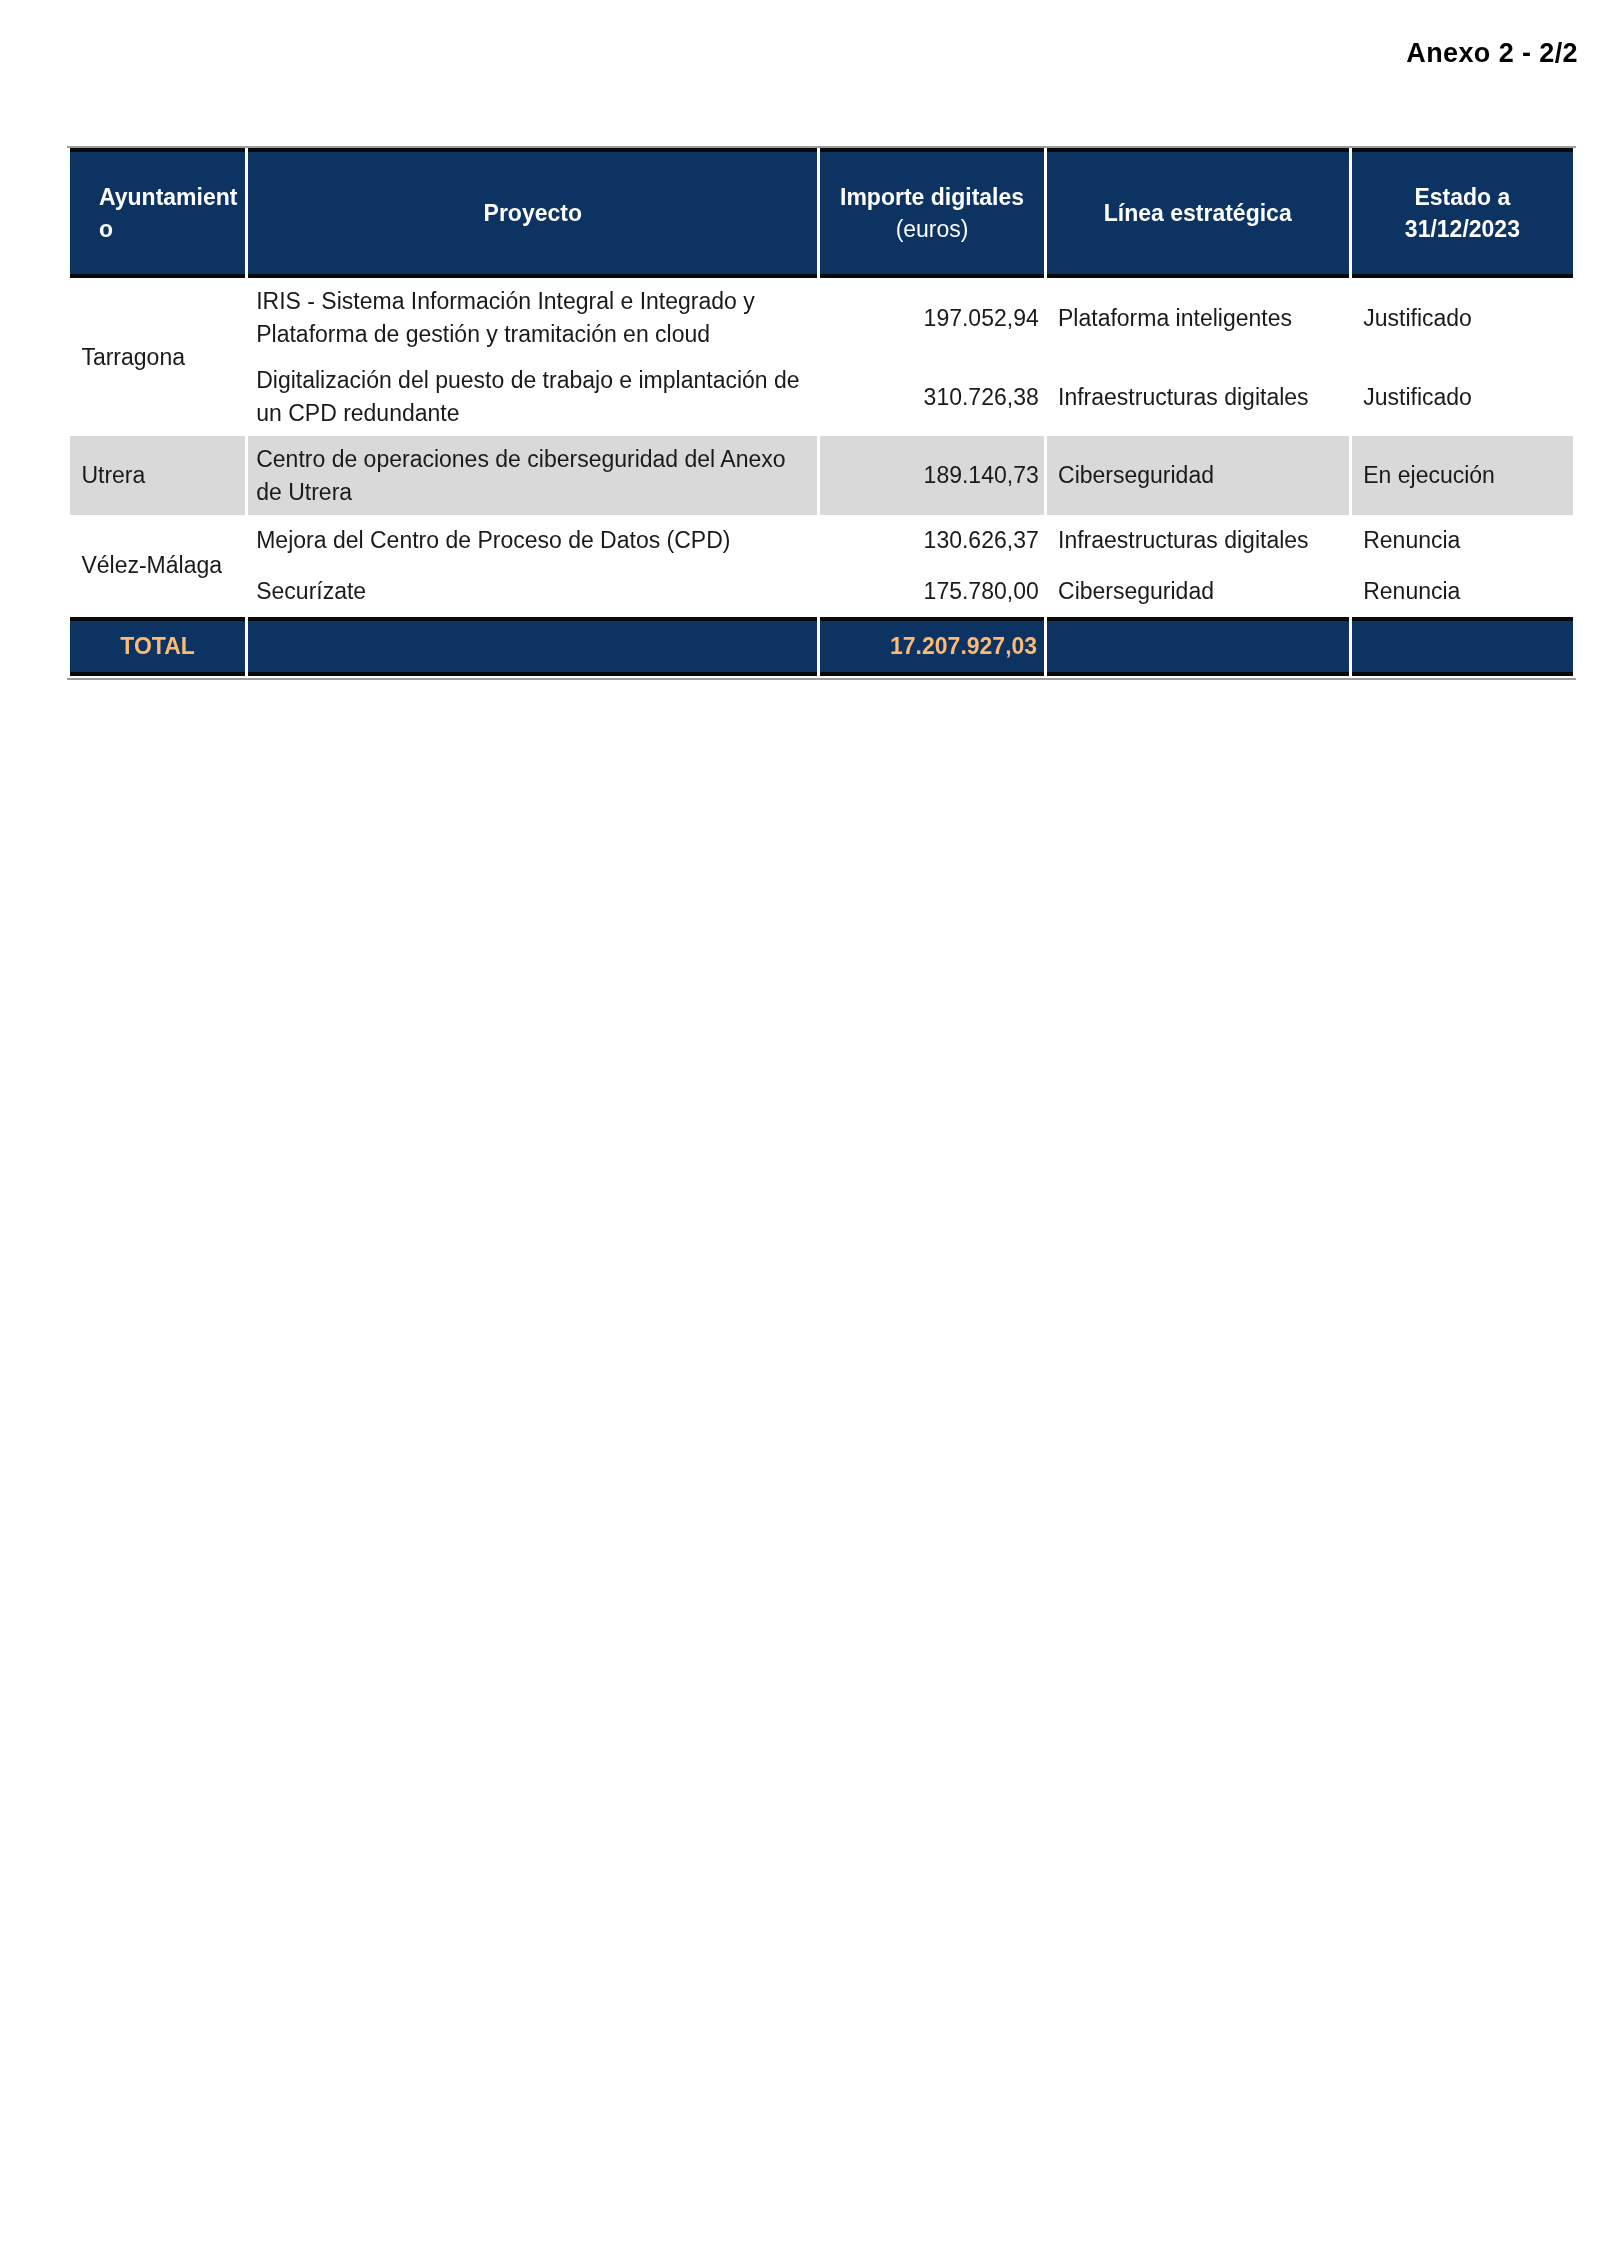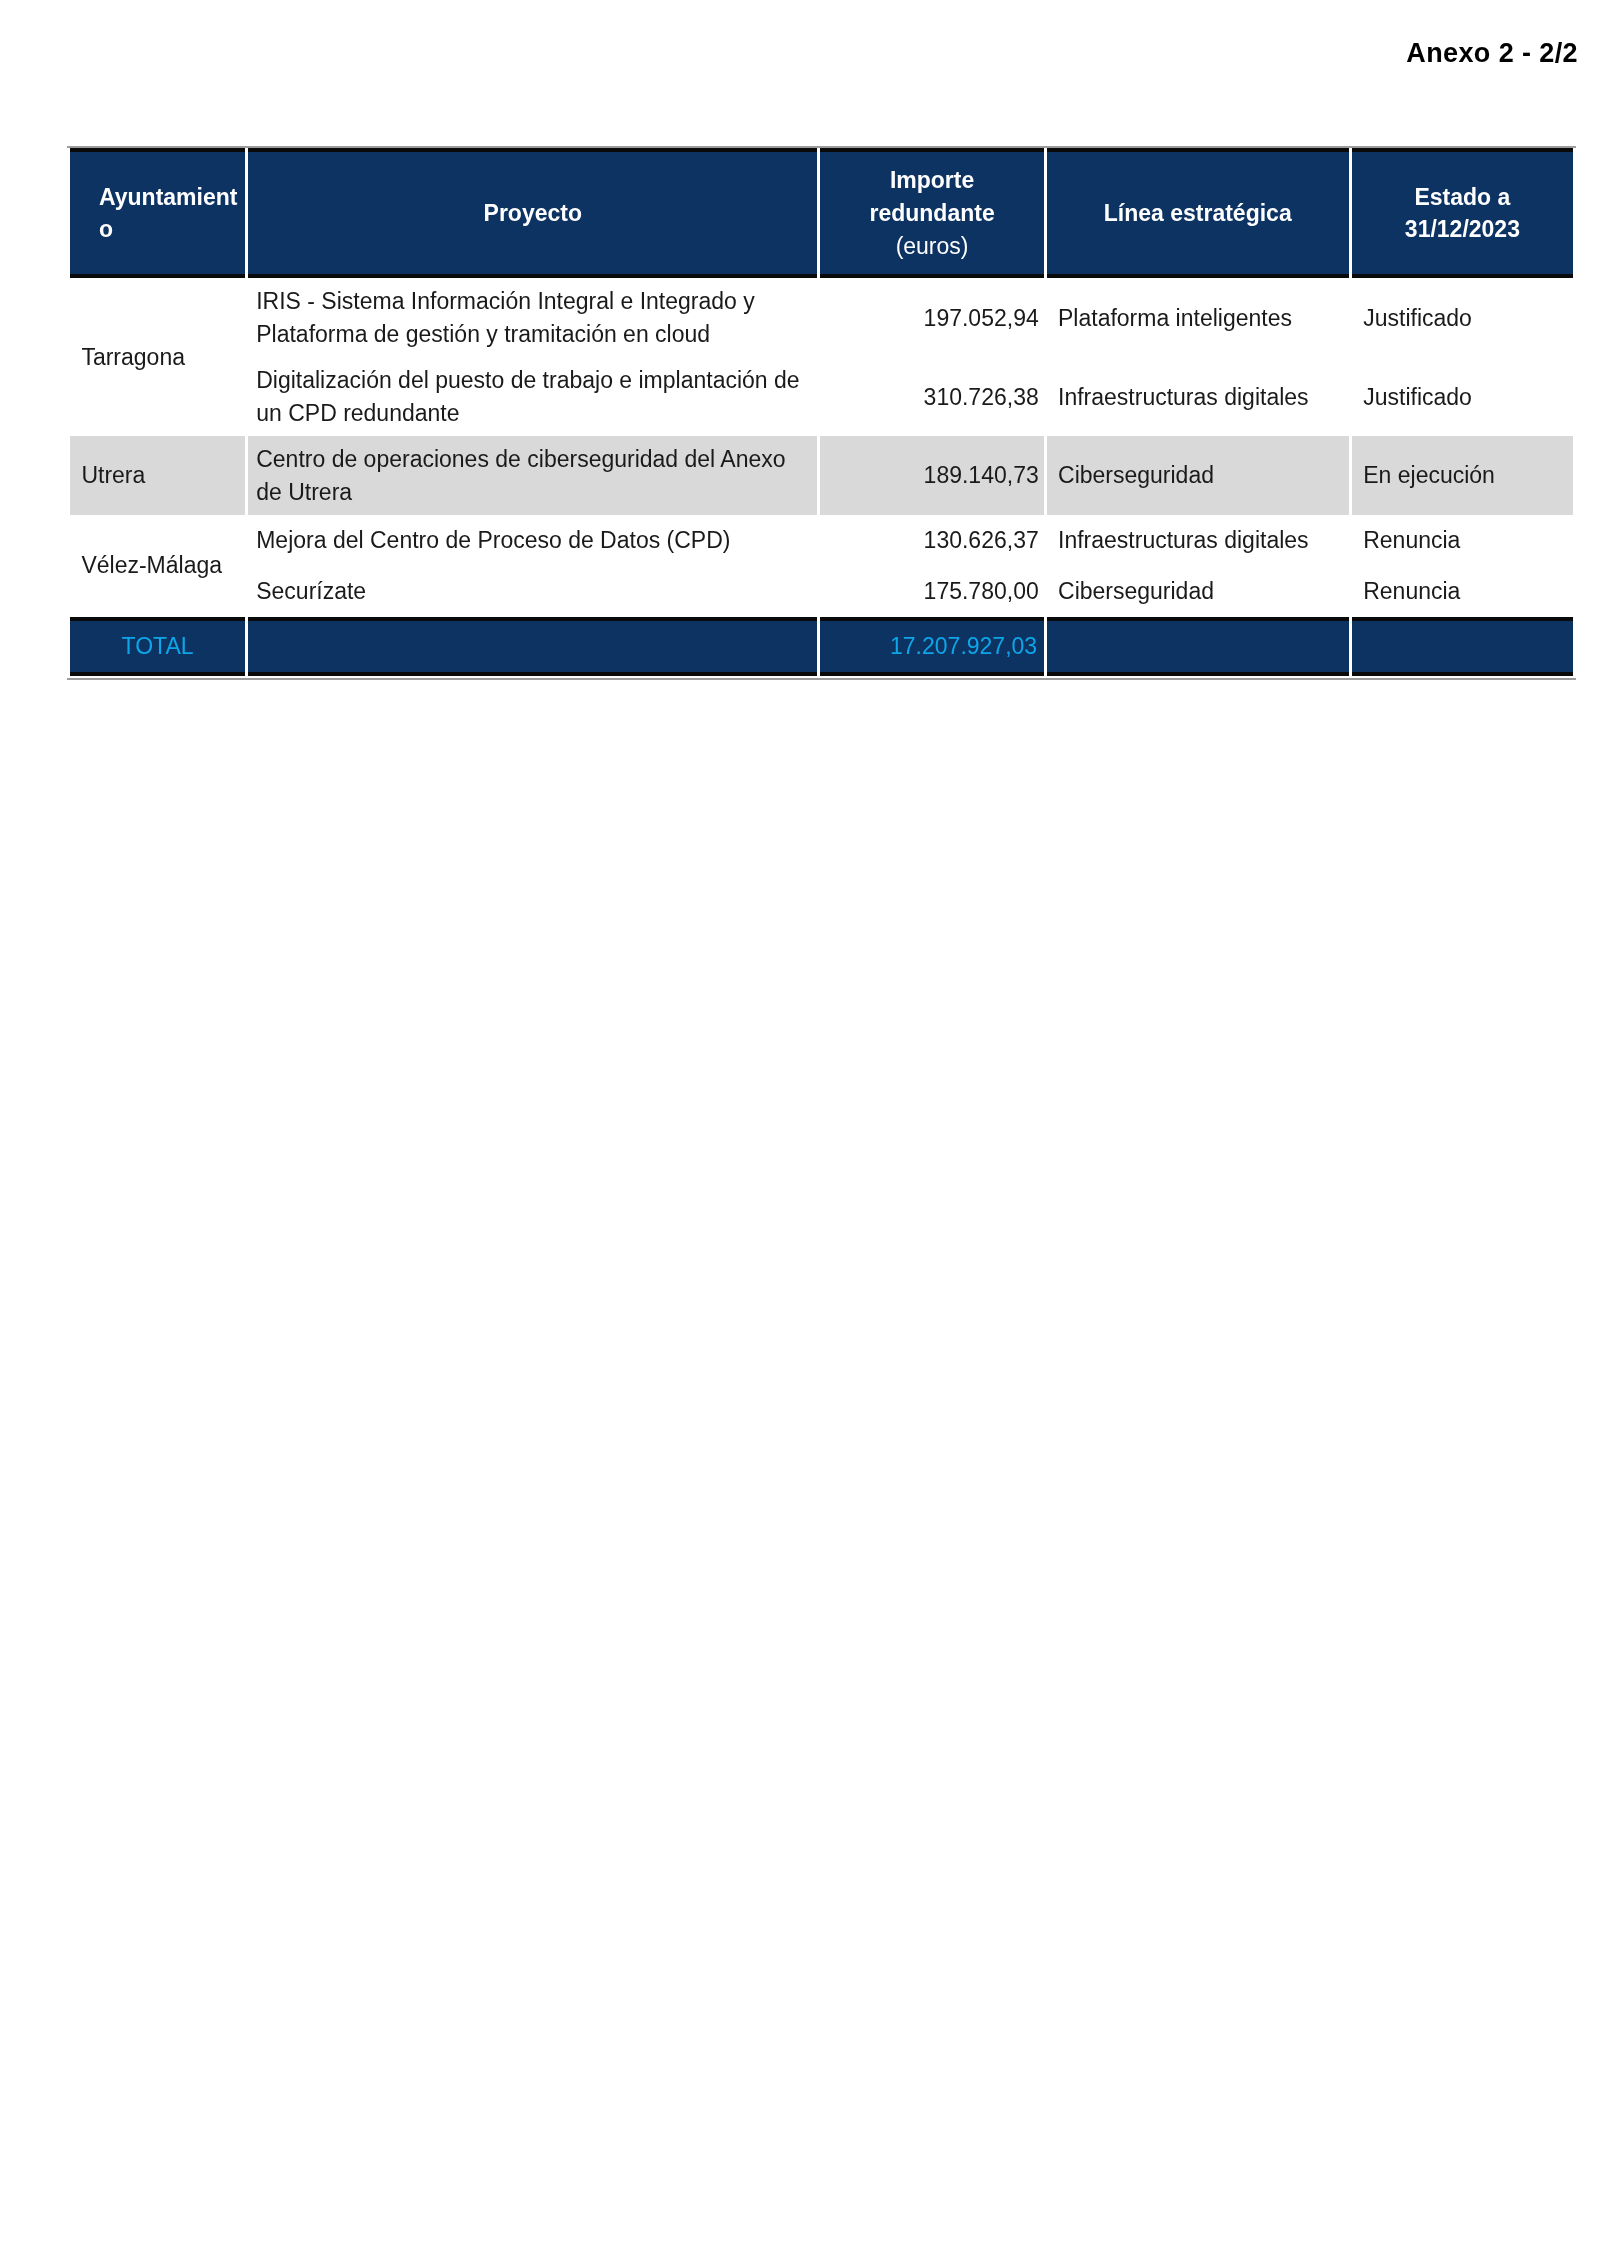--- a/index.html
+++ b/index.html
@@ -67,22 +67,22 @@
   td.amt   { text-align: right; padding-right: 4.9px; }
   td.linea { padding-left: 11.4px; padding-right: 6.5px; }
   td.status{ padding-left: 11.4px; padding-right: 6.5px; }
   tr.r-tall  { height: 79px; }
   tr.r-mid   { height: 62px; }
   tr.r-small { height: 51px; }
   tr.shaded td { background: #d9d9d9; }
   
   tr.total-row td {
     background: #0d3362;
-    color: #0ea5e9;
-    font-weight: normal;
+    color: #fdba74;
+    font-weight: bold;
     height: 49px;
     border-top: 4.1px solid #0a0a0a;
     border-bottom: 4.9px solid #0a0a0a;
   }
   tr.total-row td.total-label { text-align: center; }
   tr.total-row td.amt { padding-right: 6.5px; }
 </style>
 </head>
 <body>
 
@@ -100,21 +100,21 @@
         <col style="width:223px">
         <col style="width:302px">
         <col style="width:221px">
       </colgroup>
 
       <tbody>
           <tr class="head-row">
         <td class="c-ayto">Ayuntamiento</td>
         <td>Proyecto</td>
         <td>
-          <div>Importe redundante</div>
+          <div>Importe digitales</div>
           <div class="unit">(euros)</div>
         </td>
         <td>Línea estratégica</td>
         <td>Estado a 31/12/2023</td>
       </tr>
 
       <tr class="r-tall">
         <td class="muni" rowspan="2">Tarragona</td>
         <td class="proj">IRIS - Sistema Información Integral e Integrado y Plataforma de gestión y tramitación en cloud</td>
         <td class="amt">197.052,94</td>

